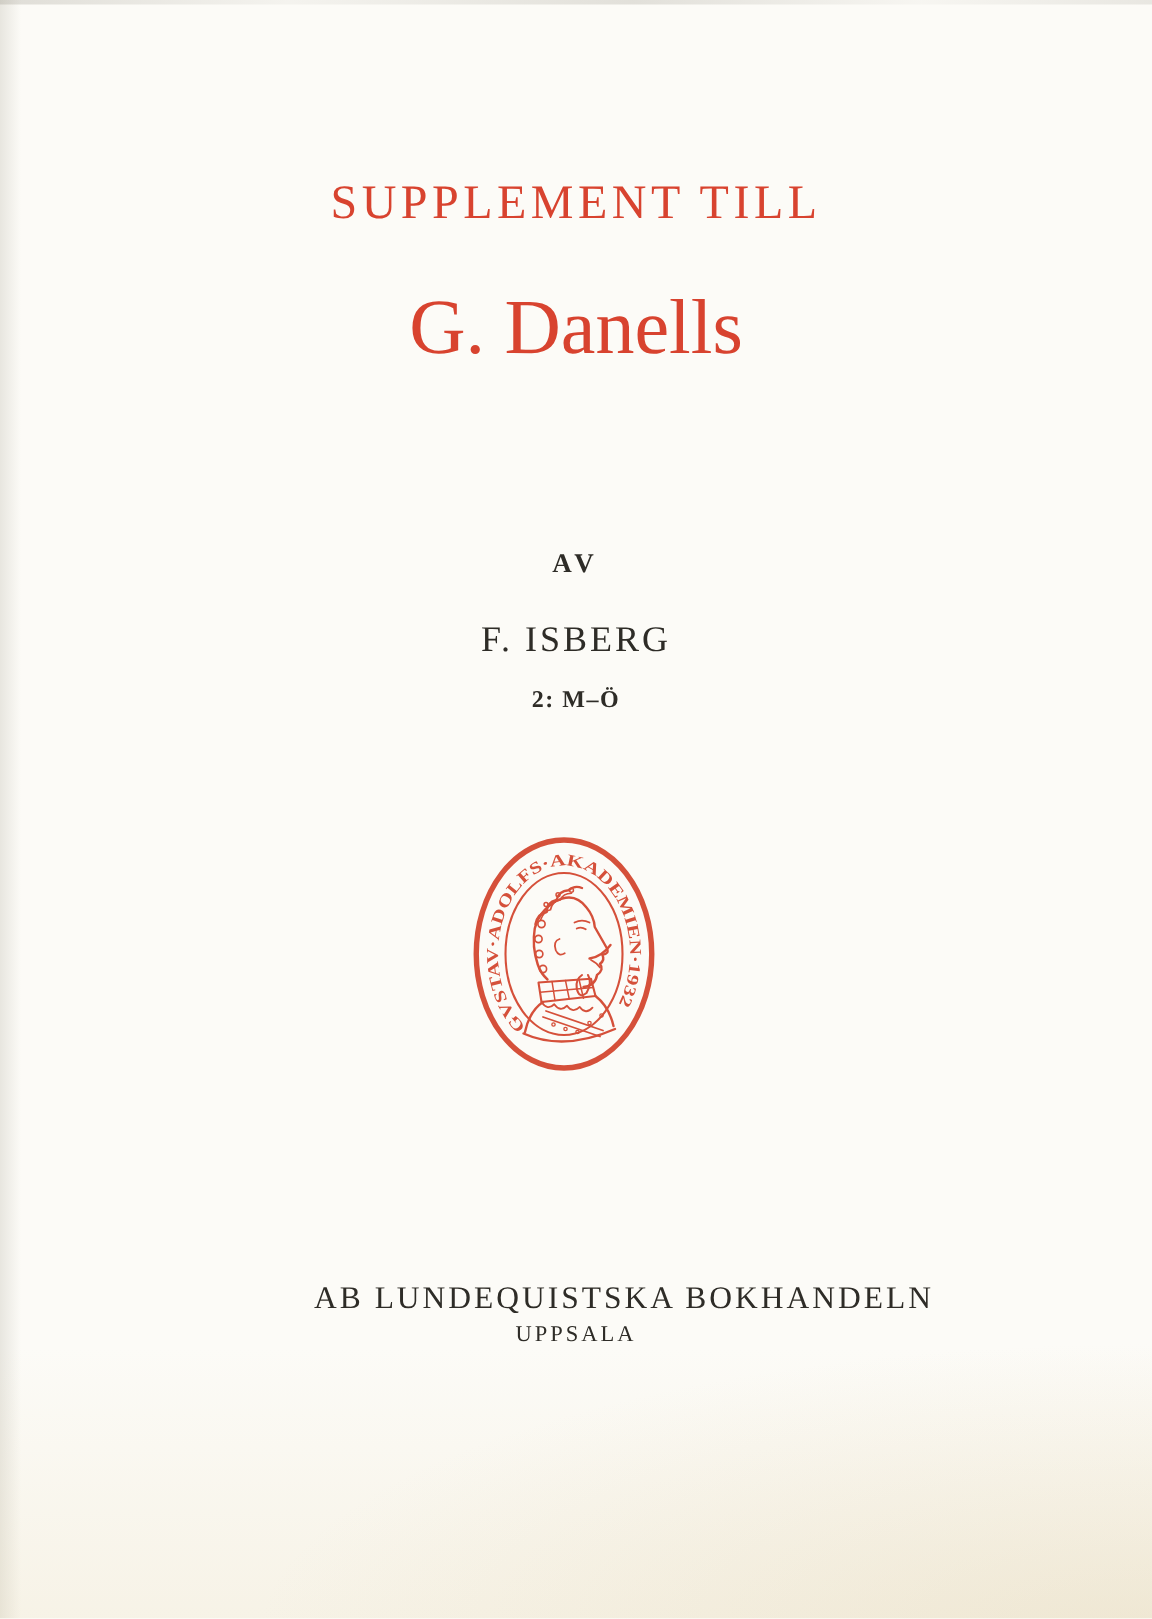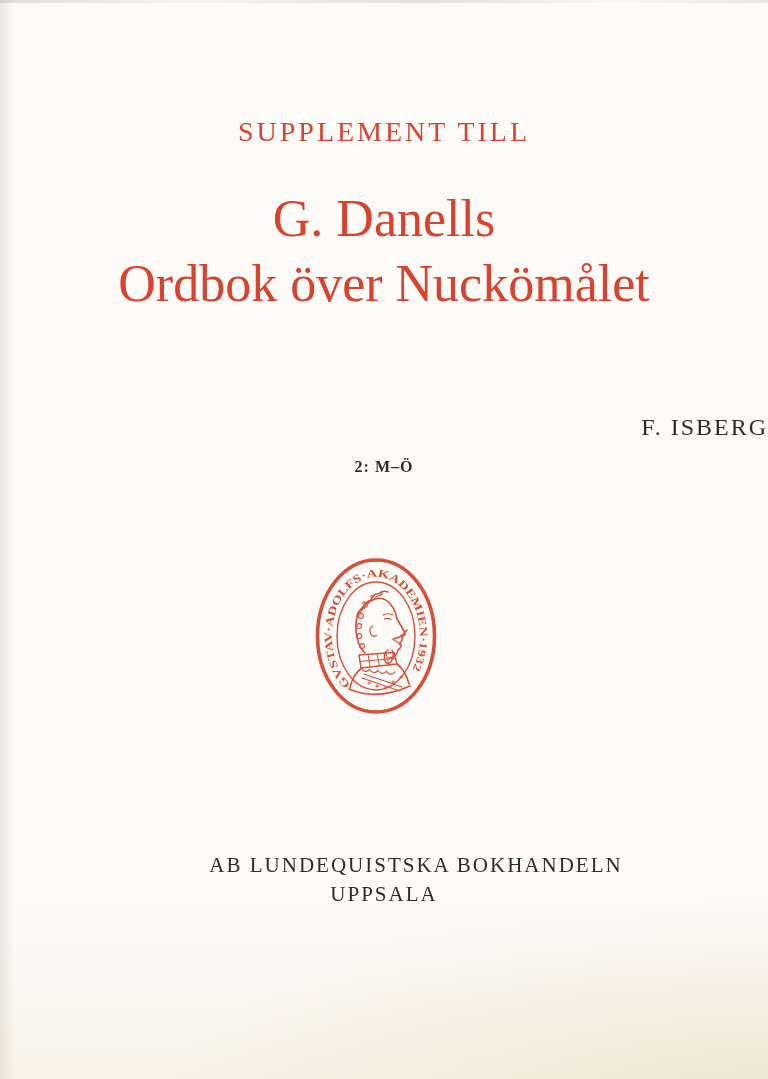--- a/index.html
+++ b/index.html
@@ -31,38 +31,37 @@
     background:
       radial-gradient(ellipse at 100% 105%, rgba(222,206,168,.32), rgba(222,206,168,0) 55%),
       linear-gradient(0deg, rgba(233,221,188,.28), rgba(233,221,188,0) 75%);
   }
   .centered {
     position: absolute; left: 0; width: 768px;
     text-align: center; white-space: nowrap;
   }
   .supplement {
     top: 116px;
-    font-size: 28px; letter-spacing: 3px;
+    font-size: 32px; letter-spacing: 3px;
     color: var(--red, #d8432f);
   }
   .title {
     top: 186px;
     font-size: 52px; line-height: 65px;
     color: var(--red, #d8432f);
   }
   .byline {
     top: 365px;
     font-size: 18px; font-weight: bold; letter-spacing: 4px;
     color: var(--ink, #2e2c27);
   }
   .author {
     top: 414px;
     font-size: 24px; letter-spacing: 2px;
     color: var(--ink, #2e2c27);
-    text-align: right;
   }
   .volume {
     top: 458px;
     font-size: 16px; font-weight: bold; letter-spacing: 1px;
     color: var(--ink, #2e2c27);
   }
   .seal {
     position: absolute; left: 314px; top: 556px;
     width: 124px; height: 160px;
     color: var(--seal-red, #d5503a);
@@ -74,40 +73,40 @@
     color: var(--ink, #2e2c27);
   }
   .publisher {
     top: 853px;
     font-size: 21px; letter-spacing: 2px;
     color: var(--ink, #2e2c27);
     margin-left: 32px;
   }
   .city {
     top: 882px;
-    font-size: 21px; letter-spacing: 2px;
+    font-size: 15px; letter-spacing: 2px;
     color: var(--ink, #2e2c27);
   }
 </style>
 </head>
 <body>
 
 <div class="page">
 
   <div class="edge-top"></div>
   <div class="edge-left"></div>
   <div class="edge-bottom"></div>
 
   <div class="centered supplement">SUPPLEMENT TILL</div>
 
   <div class="centered title">
     <div>G. Danells</div>
-    <div>Ordbok över Nuckömålet</div>
   </div>
 
+  <div class="centered byline">AV</div>
 
   <div class="centered author">F. ISBERG</div>
 
   <div class="centered volume">2: M–Ö</div>
 
   <div class="seal">
     <svg viewBox="0 0 124 160" xmlns="http://www.w3.org/2000/svg" fill="none" stroke="currentColor" stroke-linecap="round" stroke-linejoin="round">
 
       <ellipse cx="62" cy="80" rx="58.5" ry="76" stroke-width="3.6"></ellipse>
 

